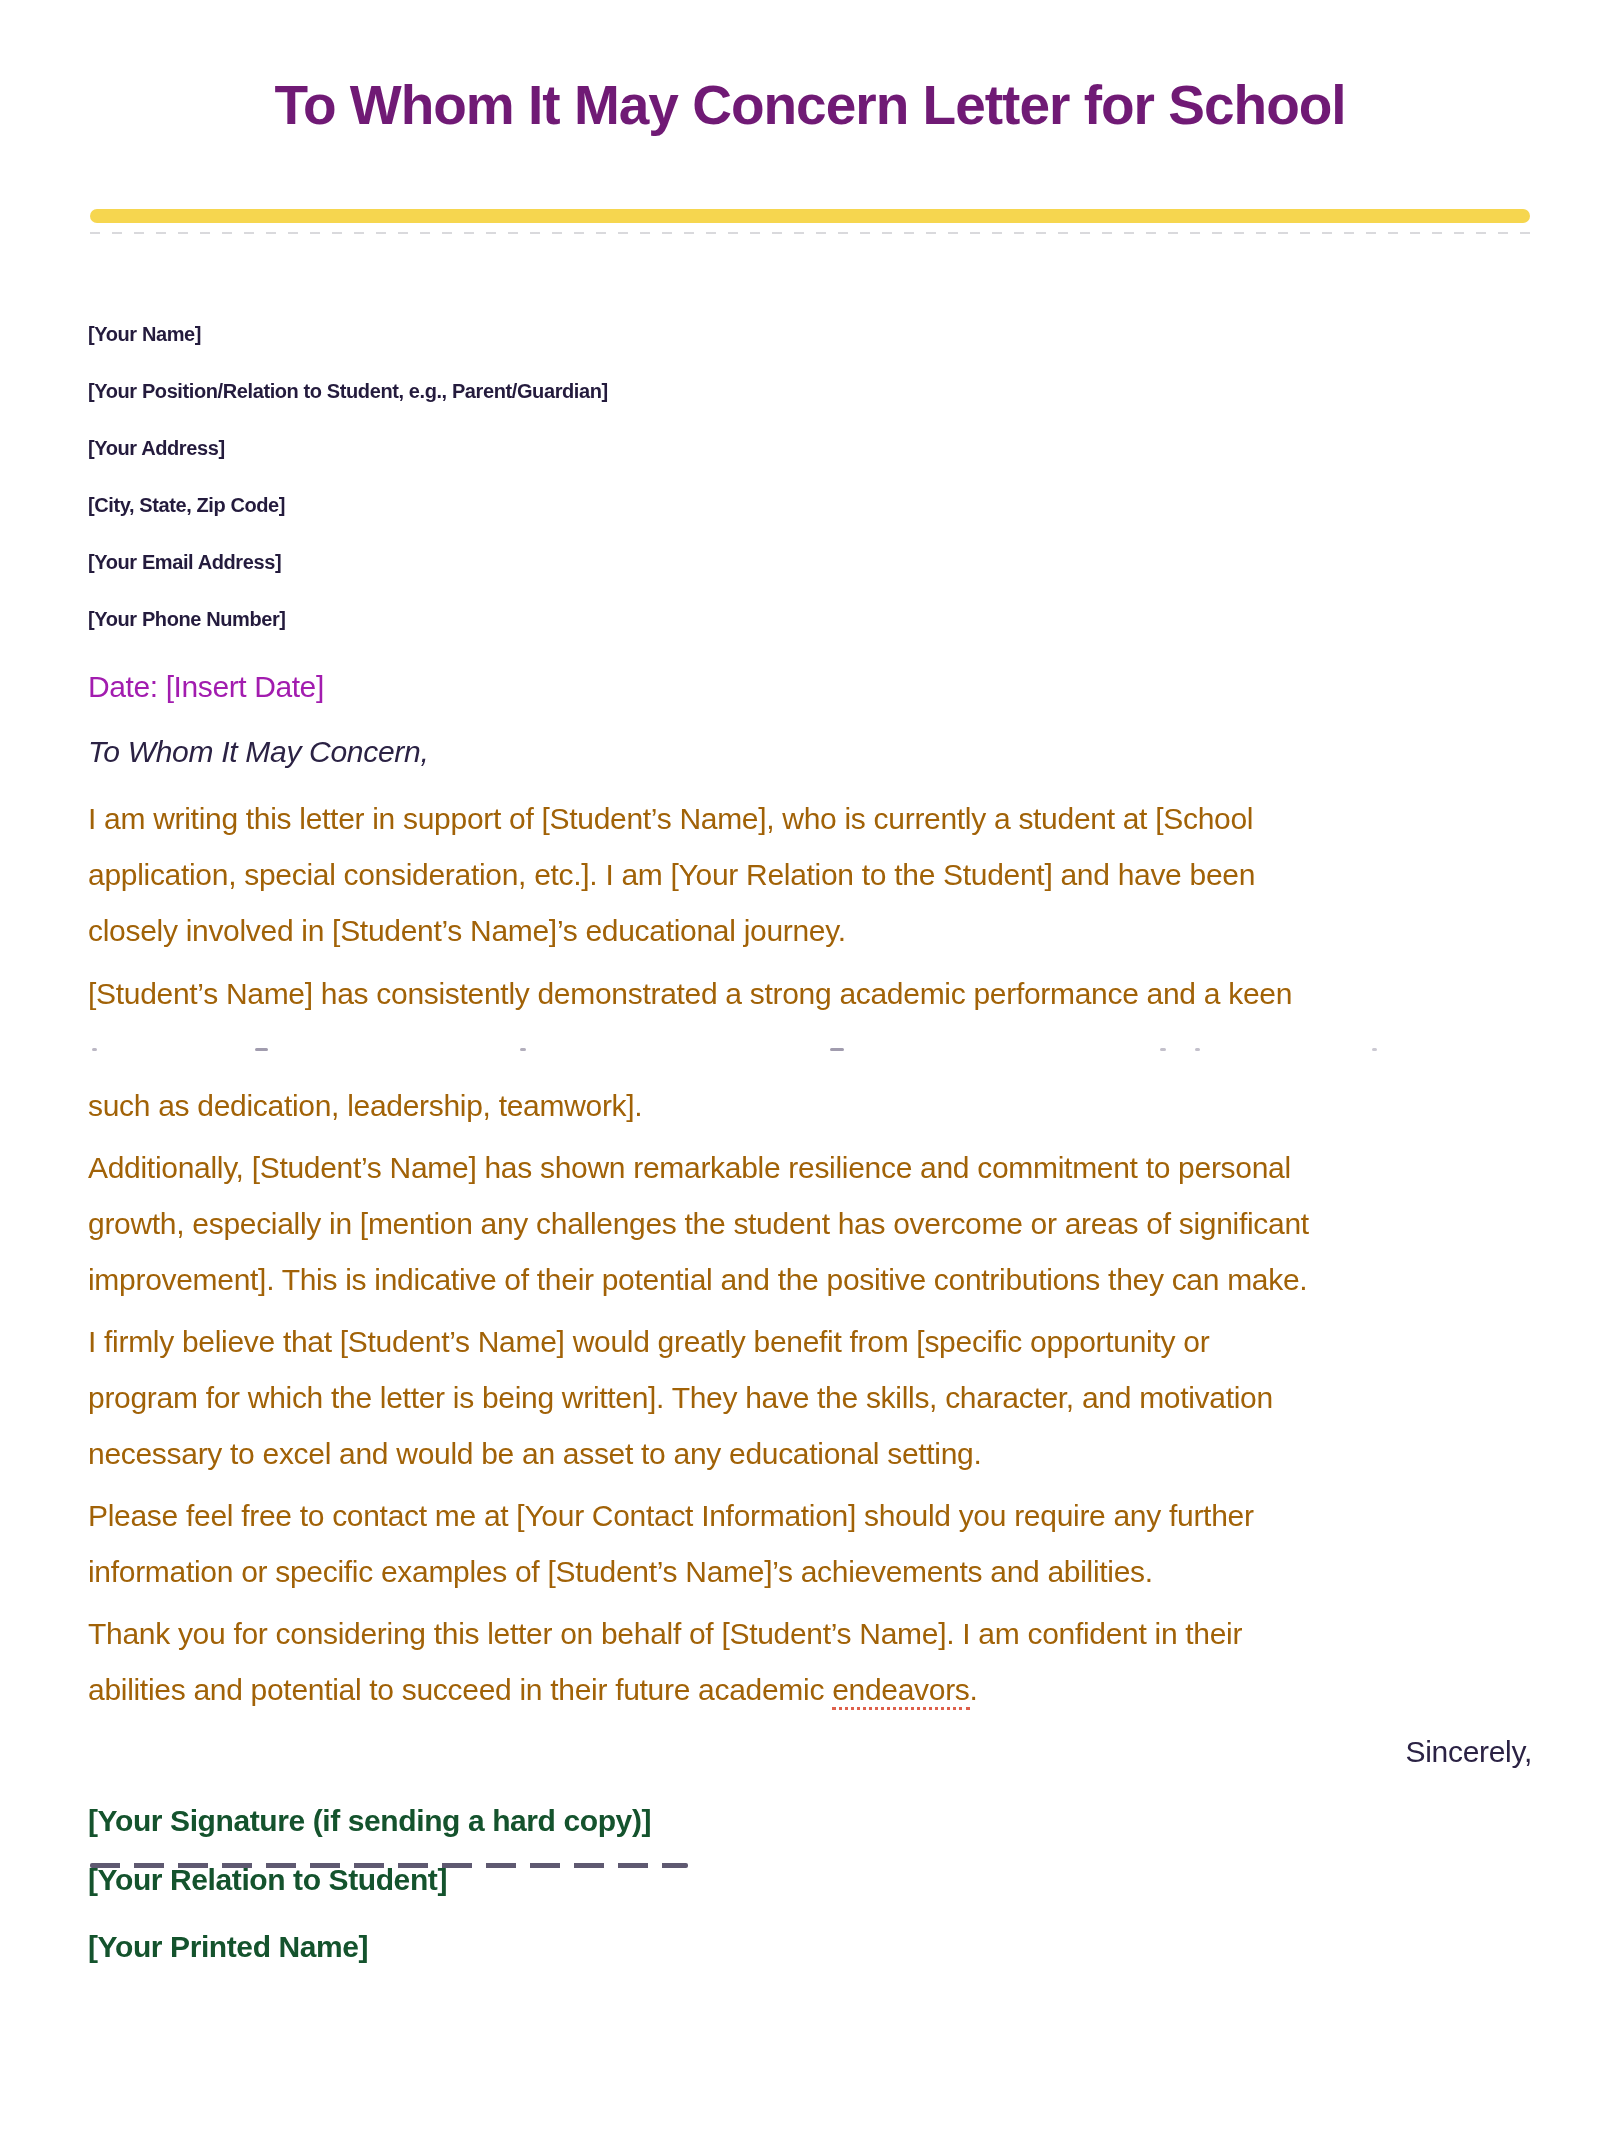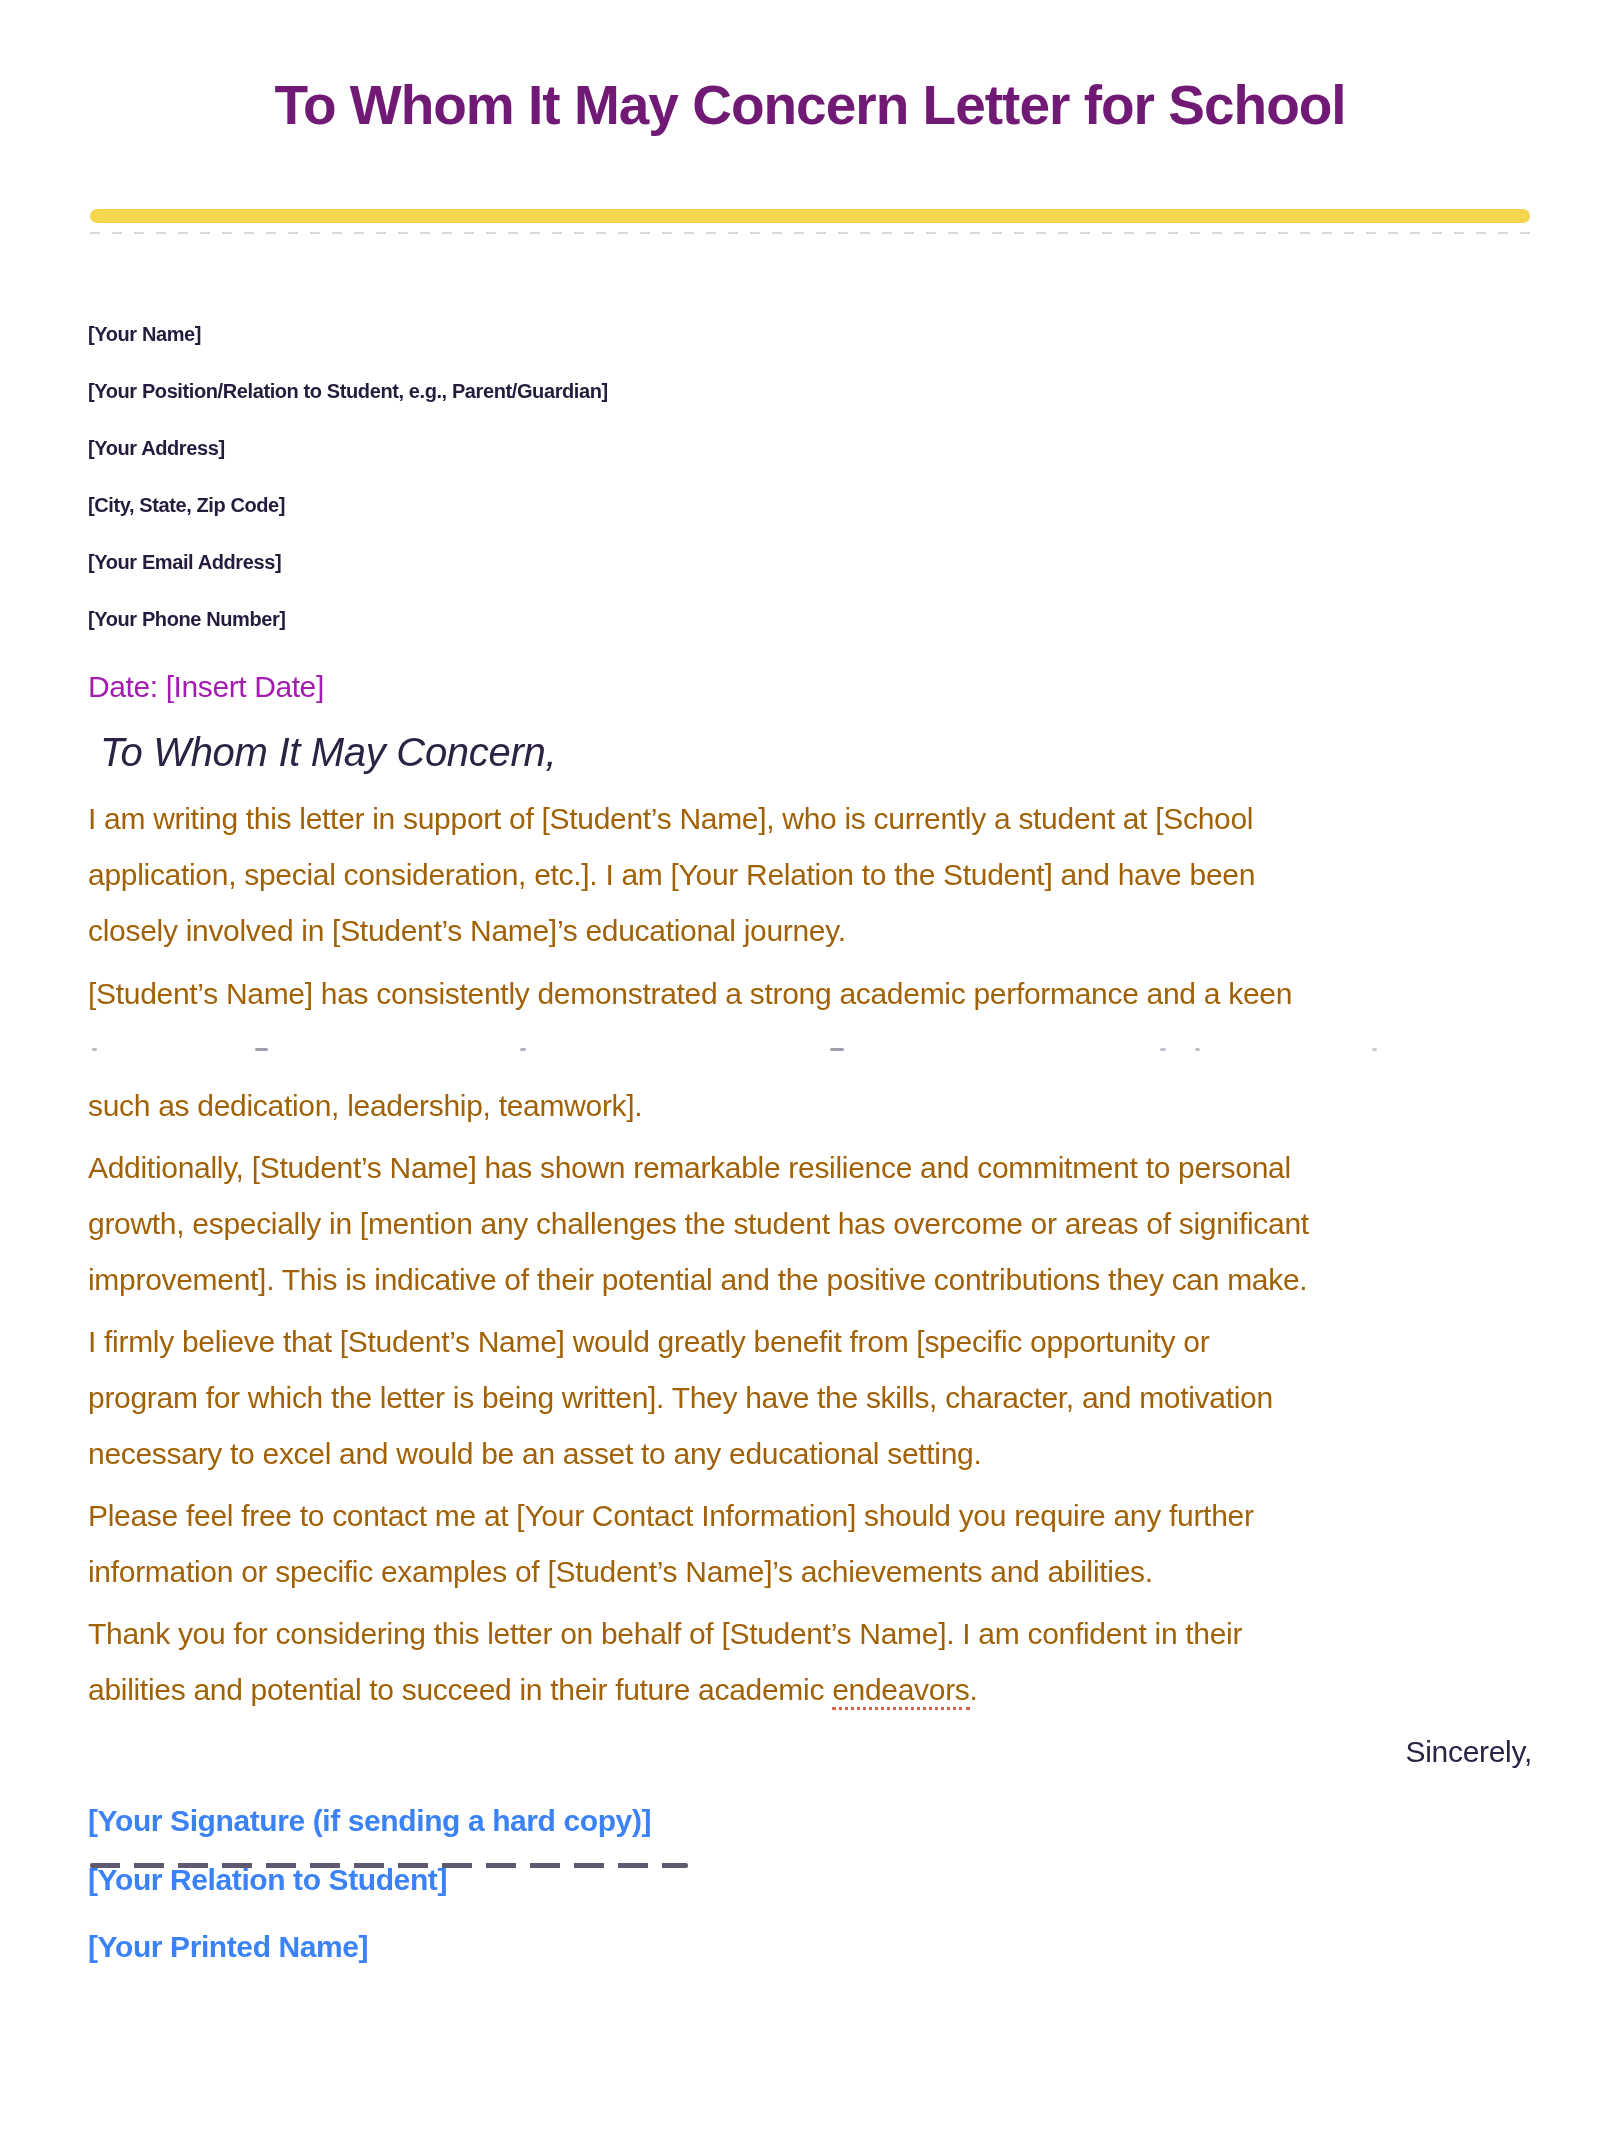--- a/index.html
+++ b/index.html
@@ -52,22 +52,22 @@
   .date-line {
     margin: 10px 0 0 0;
     font-size: 30px;
     font-weight: 400;
     line-height: 57px;
     letter-spacing: -0.4px;
     color: #a21caf;
     white-space: nowrap;
   }
   .salutation {
-    margin: 9px 0 0 12px;
-    font-size: 40px;
+    margin: 9px 0 0 0;
+    font-size: 30px;
     font-style: italic;
     line-height: 56px;
     letter-spacing: -0.3px;
     color: #2B2244;
     white-space: nowrap;
   }
   .para { margin: 6px 0 0 0; }
   .para.first { margin-top: 11px; }
   .para.second { margin-top: 7px; }
   .para .line {
@@ -111,21 +111,21 @@
   .signature-wrap {
     position: relative;
     margin-top: 12px;
   }
   .closing-bold {
     margin: 0;
     font-size: 30px;
     font-weight: 700;
     line-height: 57px;
     letter-spacing: -0.4px;
-    color: #3b82f6;
+    color: #14532d;
     white-space: nowrap;
   }
   .sig-artifact {
     position: absolute;
     left: 2px;
     top: 71px;
     width: 598px;
     height: 5px;
     border-radius: 2px;
     background: repeating-linear-gradient(90deg, rgba(33,25,58,0.72) 0 30px, transparent 30px 44px);

